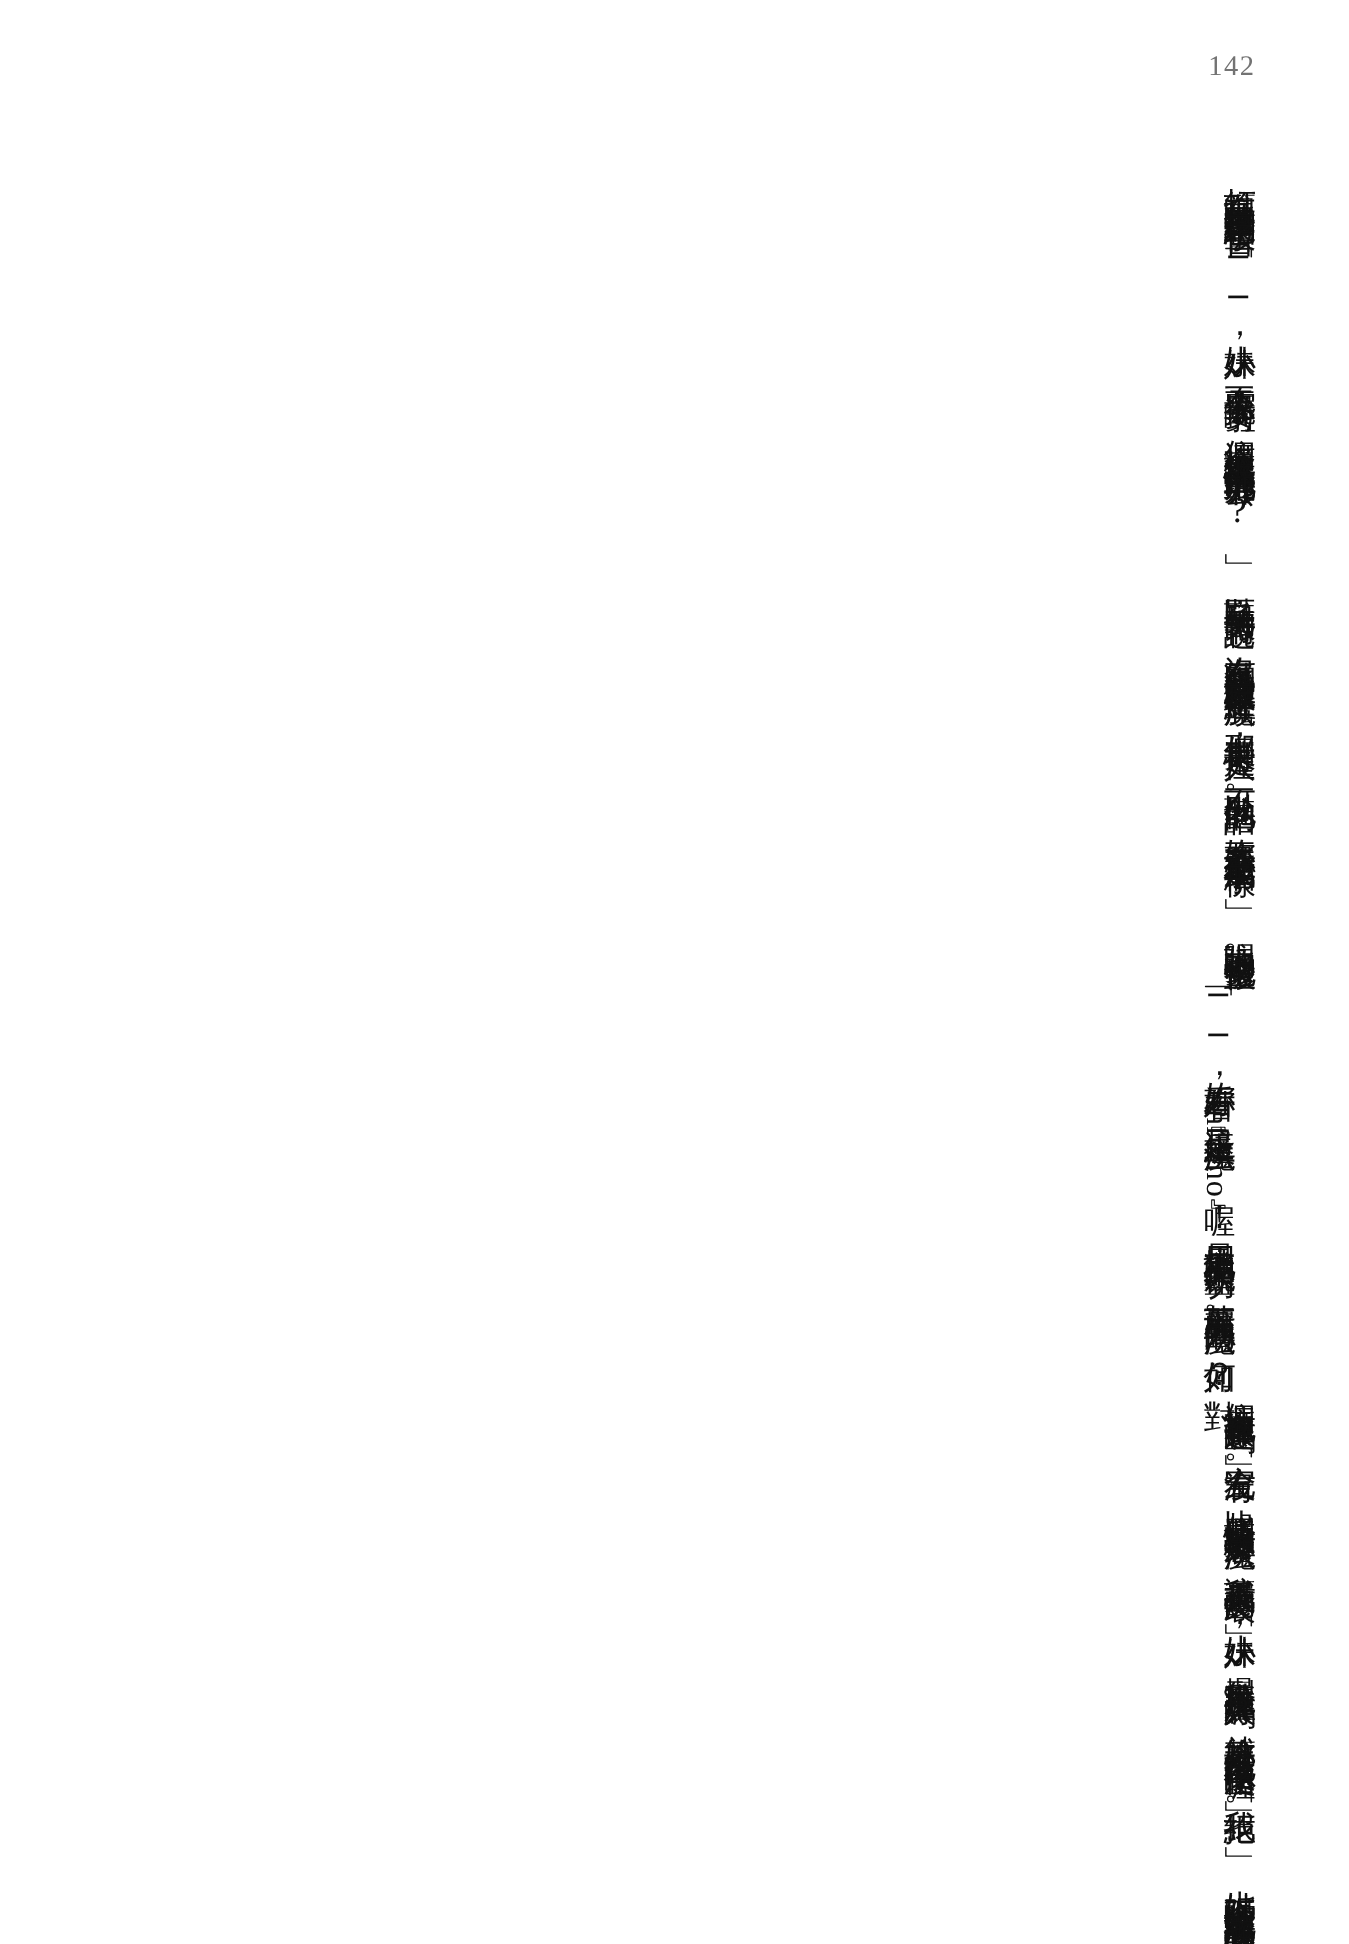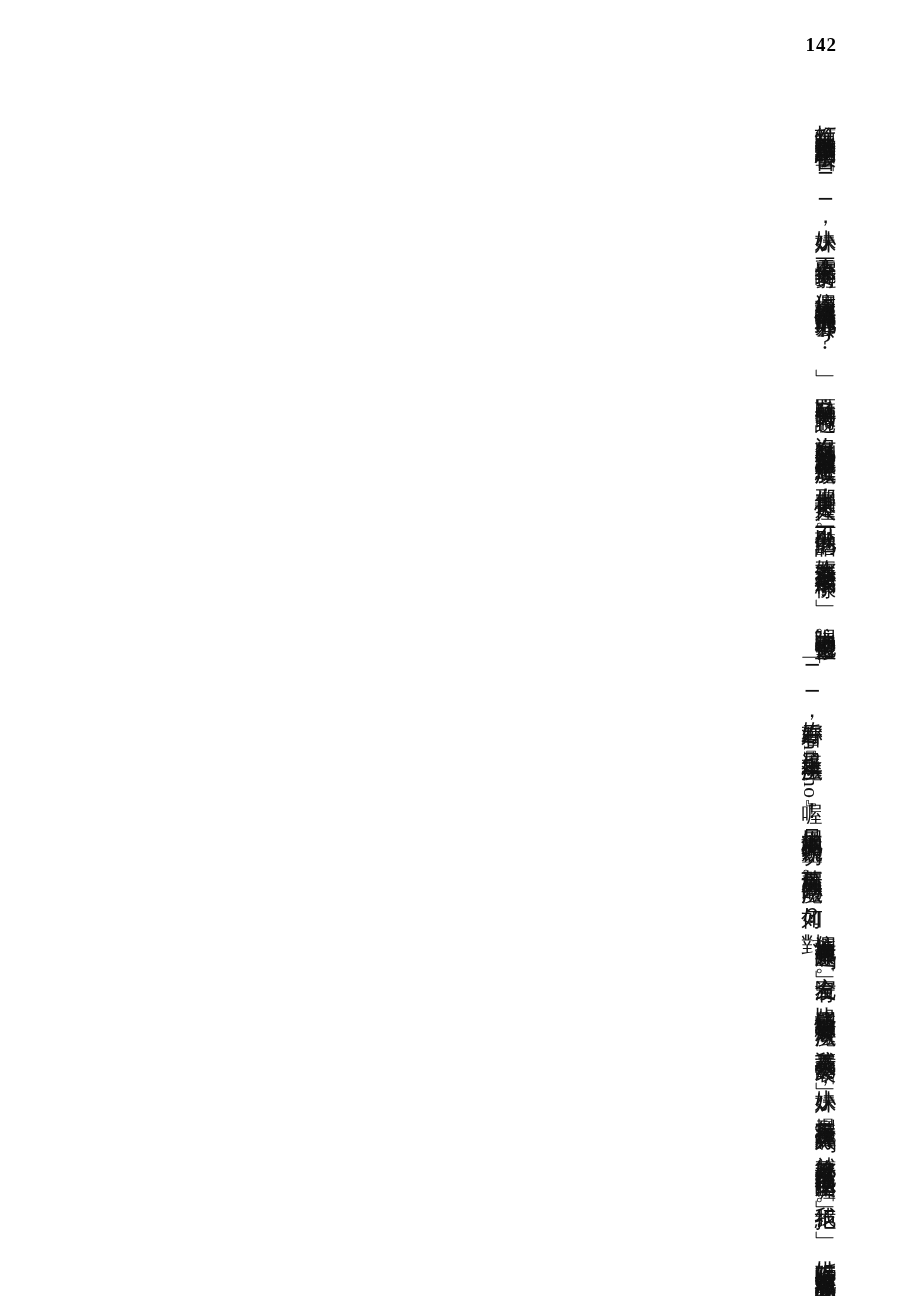--- a/index.html
+++ b/index.html
@@ -16,22 +16,21 @@
     font-family: "DejaVu Serif", "Liberation Serif", serif;
     color: #111111;
   }
   .page-number {
     position: absolute;
     top: 34px;
     right: 62px;
     font-family: "Liberation Serif", "DejaVu Serif", serif;
     font-size: 19px;
     letter-spacing: 1px;
-    color: #000000;
-    font-weight: bold;
+    color: #737373;
   }
   .body-text {
     position: absolute;
     top: 108px;
     right: 54px;
     height: 1100px;
     width: 760px;
     display: flex;
     flex-direction: row;
     justify-content: flex-start;

